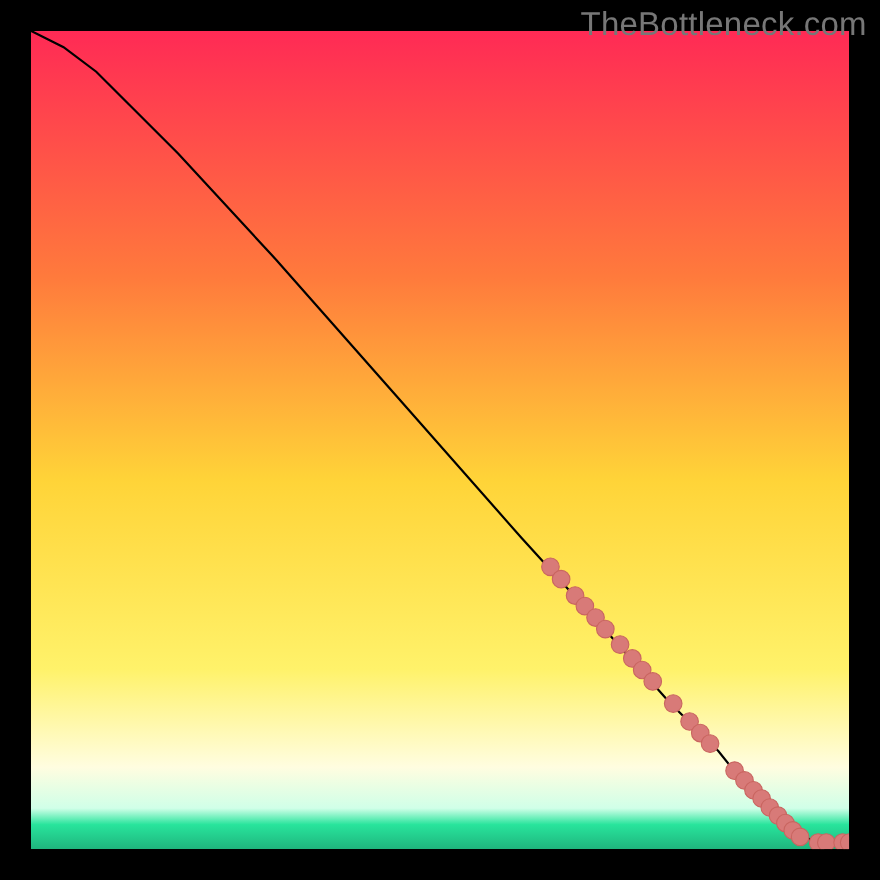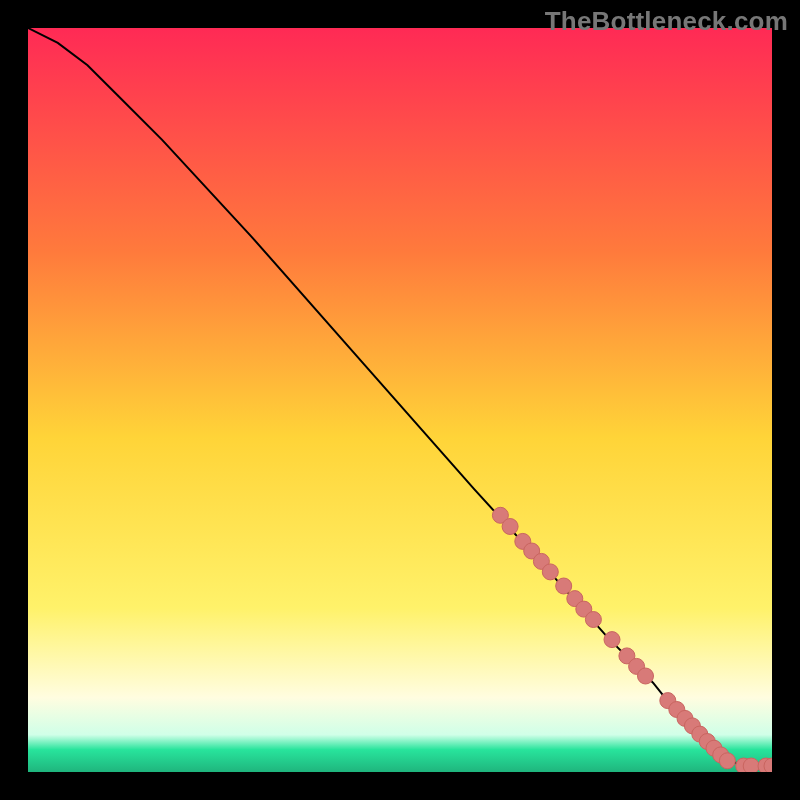--- a/index.html
+++ b/index.html
@@ -22,22 +22,22 @@
     top: 28px;
     width: 744px;
     height: 744px;
     overflow: hidden;
   }
   .watermark {
     position: absolute;
     top: 6px;
     right: 12px;
     color: #777;
-    font-size: 26px;
-    font-weight: 700;
+    font-size: 30px;
+    font-weight: 400;
     letter-spacing: 0.2px;
     z-index: 5;
   }
   svg.chart {
     position: absolute;
     inset: 0;
     width: 744px;
     height: 744px;
   }
 </style>

